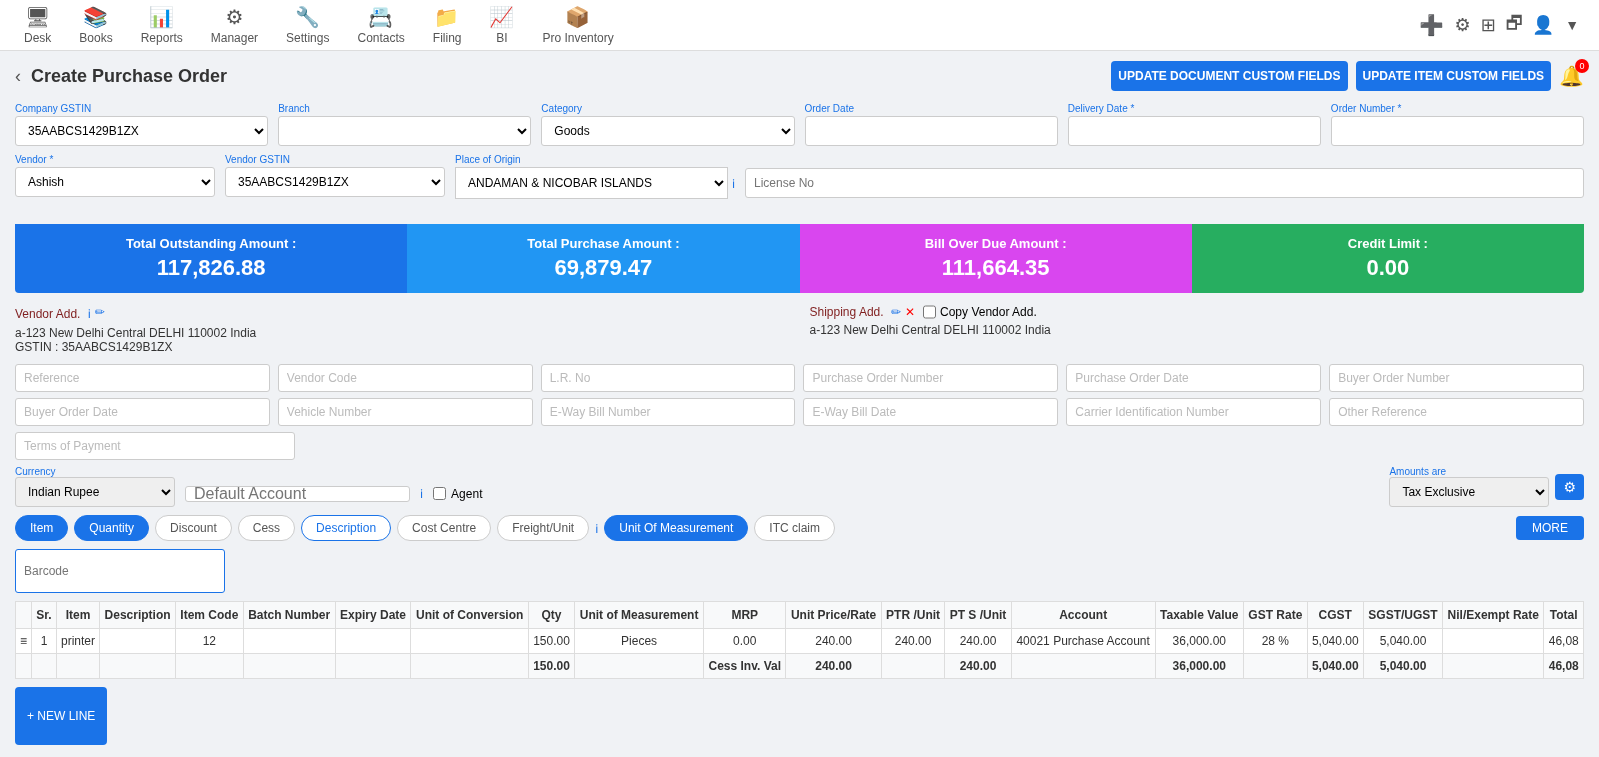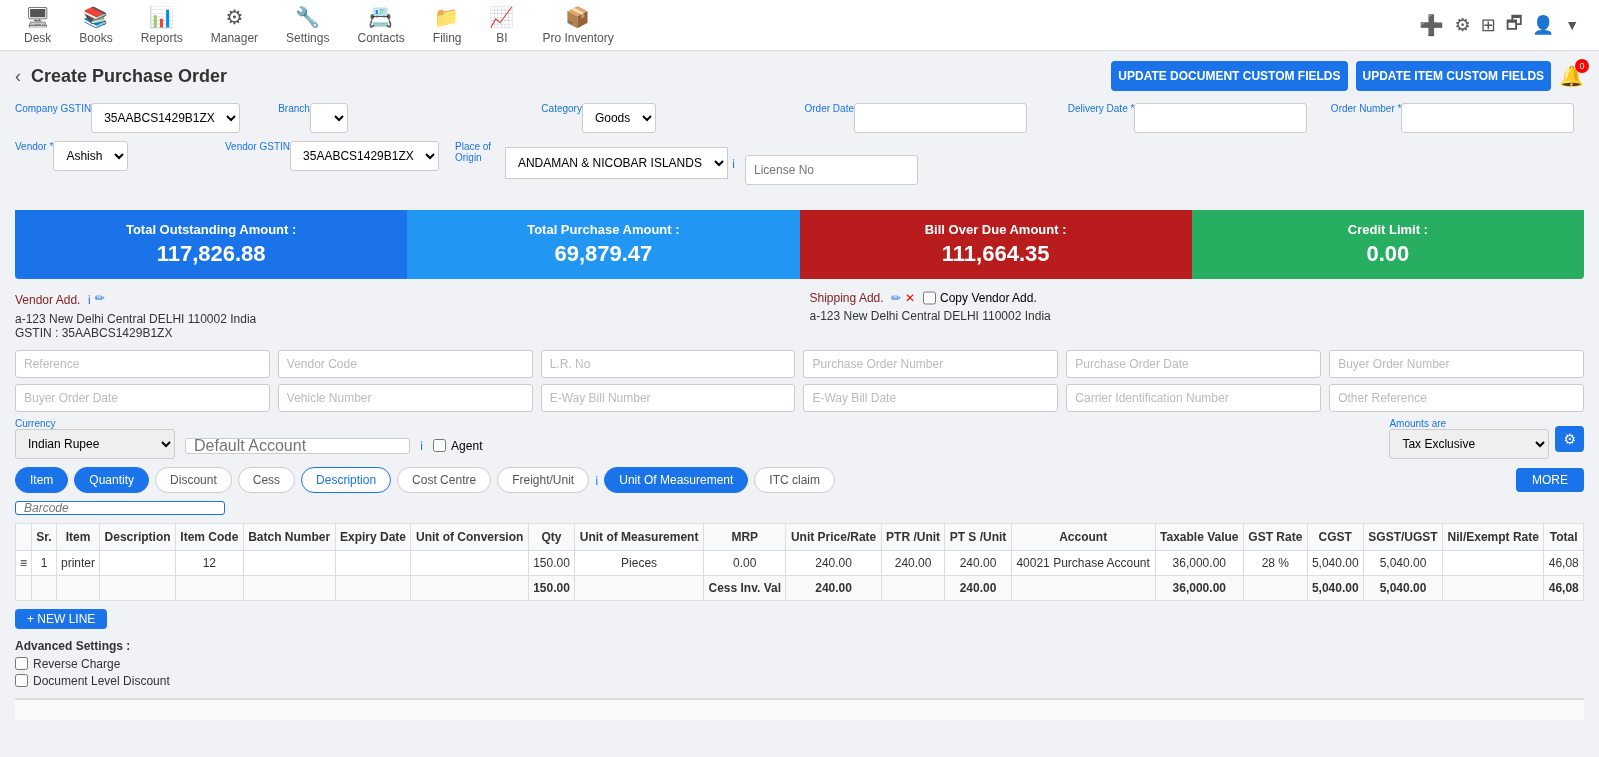--- a/index.html
+++ b/index.html
@@ -20,30 +20,30 @@
     .page-header { display: flex; align-items: center; margin-bottom: 12px; }
     .back-btn { background: none; border: none; font-size: 18px; cursor: pointer; color: #555; margin-right: 10px; }
     .page-title { font-size: 18px; font-weight: bold; color: #333; flex: 1; }
     .header-btns { display: flex; gap: 8px; align-items: center; }
     .btn-blue { background: #1a73e8; color: #fff; border: none; padding: 8px 7px; border-radius: 4px; cursor: pointer; font-size: 12px; font-weight: bold; }
     .notif-badge { position: relative; display: inline-block; }
     .notif-badge .badge { position: absolute; top: -5px; right: -5px; background: red; color: #fff; border-radius: 50%; width: 14px; height: 14px; font-size: 9px; display: flex; align-items: center; justify-content: center; }
 
     
     .form-row { display: flex; gap: 10px; margin-bottom: 8px; }
-    .form-group { display: flex; flex-direction: row; flex: 1; }
+    .form-group { display: flex; flex-direction: column; flex: 1; }
     .form-group label { font-size: 10px; color: #1a73e8; margin-bottom: 2px; }
     .form-group select, .form-group input { border: 1px solid #ccc; border-radius: 3px; padding: 5px 8px; font-size: 12px; background: #fff; height: 30px; }
 
     
     .summary-row { display: flex; gap: 0; margin-bottom: 12px; border-radius: 4px; overflow: hidden; }
     .summary-card { flex: 1; padding: 12px 16px; text-align: center; color: #fff; margin-top: 17px; }
     .summary-card.blue { background: #1a73e8; }
     .summary-card.mid-blue { background: #2196f3; }
-    .summary-card.yellow { background: #b91c1c; }
+    .summary-card.yellow { background: #d946ef; }
     .summary-card.green { background: #27ae60; }
     .summary-card .card-label { font-size: 13px; font-weight: bold; margin-bottom: 4px; }
     .summary-card .card-value { font-size: 22px; font-weight: bold; }
 
     
     .addr-section { display: flex; gap: 20px; margin-bottom: 10px; }
     .addr-block { flex: 1; }
     .addr-link { color: #7f1d1d; text-decoration: none; font-size: 12px; font-weight: normal; cursor: pointer; }
     .addr-icons { display: inline-flex; gap: 4px; margin-left: 4px; }
     .addr-icons span { cursor: pointer; font-size: 12px; }
@@ -57,33 +57,33 @@
 
     
     .tabs-row { display: flex; align-items: center; gap: 6px; margin-bottom: 8px; flex-wrap: wrap; }
     .tab-btn { padding: 5px 14px; border-radius: 20px; border: 1px solid #ccc; background: #fff; cursor: pointer; font-size: 12px; color: #555; }
     .tab-btn.active { background: #1a73e8; color: #fff; border-color: #1a73e8; }
     .tab-btn.active-outline { background: #fff; color: #1a73e8; border-color: #1a73e8; }
     .more-btn { margin-left: auto; background: #1a73e8; color: #fff; border: none; padding: 5px 16px; border-radius: 4px; cursor: pointer; font-size: 12px; }
 
     
     .barcode-row { margin-bottom: 8px; }
-    .barcode-input { width: 210px; border: 1px solid #1a73e8; border-radius: 3px; padding: 5px 8px; font-size: 12px; height: 14px; font-style: italic; }
+    .barcode-input { width: 210px; border: 1px solid #1a73e8; border-radius: 3px; padding: 5px 8px; font-size: 12px; height: 44px; }
 
     
     .items-table { width: 100%; border-collapse: collapse; margin-bottom: 8px; font-size: 11px; }
     .items-table th { background: #f8f9fa; border: 1px solid #ddd; padding: 6px 4px; text-align: center; color: #333; font-weight: bold; white-space: nowrap; }
     .items-table td { border: 1px solid #ddd; padding: 5px 4px; text-align: center; color: #333; background: #fff; }
     .drag-icon { color: #999; }
 
     
     .totals-row td { background: #f8f9fa !important; font-weight: bold; }
 
     
-    .new-line-btn { background: #1a73e8; color: #fff; border: none; padding: 3px 12px; border-radius: 4px; cursor: pointer; font-size: 12px; margin-bottom: 10px; }
+    .new-line-btn { background: #1a73e8; color: #fff; border: none; padding: 22px 12px; border-radius: 4px; cursor: pointer; font-size: 12px; margin-bottom: 10px; }
 
     
     .adv-settings { margin-bottom: 8px; }
     .adv-settings .adv-title { font-weight: bold; color: #333; margin-bottom: 4px; }
     .adv-settings label { display: flex; align-items: flex-start; gap: 5px; color: #333; margin-bottom: 3px; cursor: pointer; }
 
     
     .grand-total-row { display: flex; justify-content: space-between; align-items: center; background: #f8f9fa; padding: 10px 15px; border-top: 2px solid #ddd; margin-top: 10px; }
     .gear-btn { background: #1a73e8; color: #fff; border: none; padding: 5px 8px; border-radius: 4px; cursor: pointer; font-size: 14px; }
 
@@ -273,20 +273,23 @@
 
   <div class="ref-row">
     <input class="ref-input" type="text" placeholder="Buyer Order Date" style="">
     <input class="ref-input" type="text" placeholder="Vehicle Number" style="">
     <input class="ref-input" type="text" placeholder="E-Way Bill Number" style="">
     <input class="ref-input" type="text" placeholder="E-Way Bill Date" style="">
     <input class="ref-input" type="text" placeholder="Carrier Identification Number" style="">
     <input class="ref-input" type="text" placeholder="Other Reference" style="">
   </div>
 
+  <div class="ref-row">
+    <input class="ref-input" type="text" placeholder="Terms of Payment" style="max-width: 280px;">
+  </div>
 
   <div class="currency-row">
     <div style="display:flex;flex-direction:column;">
       <label style="font-size:10px;color:#1a73e8;">Currency</label>
       <select class="currency-select">
         <option>Indian Rupee</option>
       </select>
     </div>
     <input class="default-account" type="text" placeholder="Default Account" style="margin-top: 14px;">
     <span class="info-icon" style="margin-top:14px;">ℹ</span>

